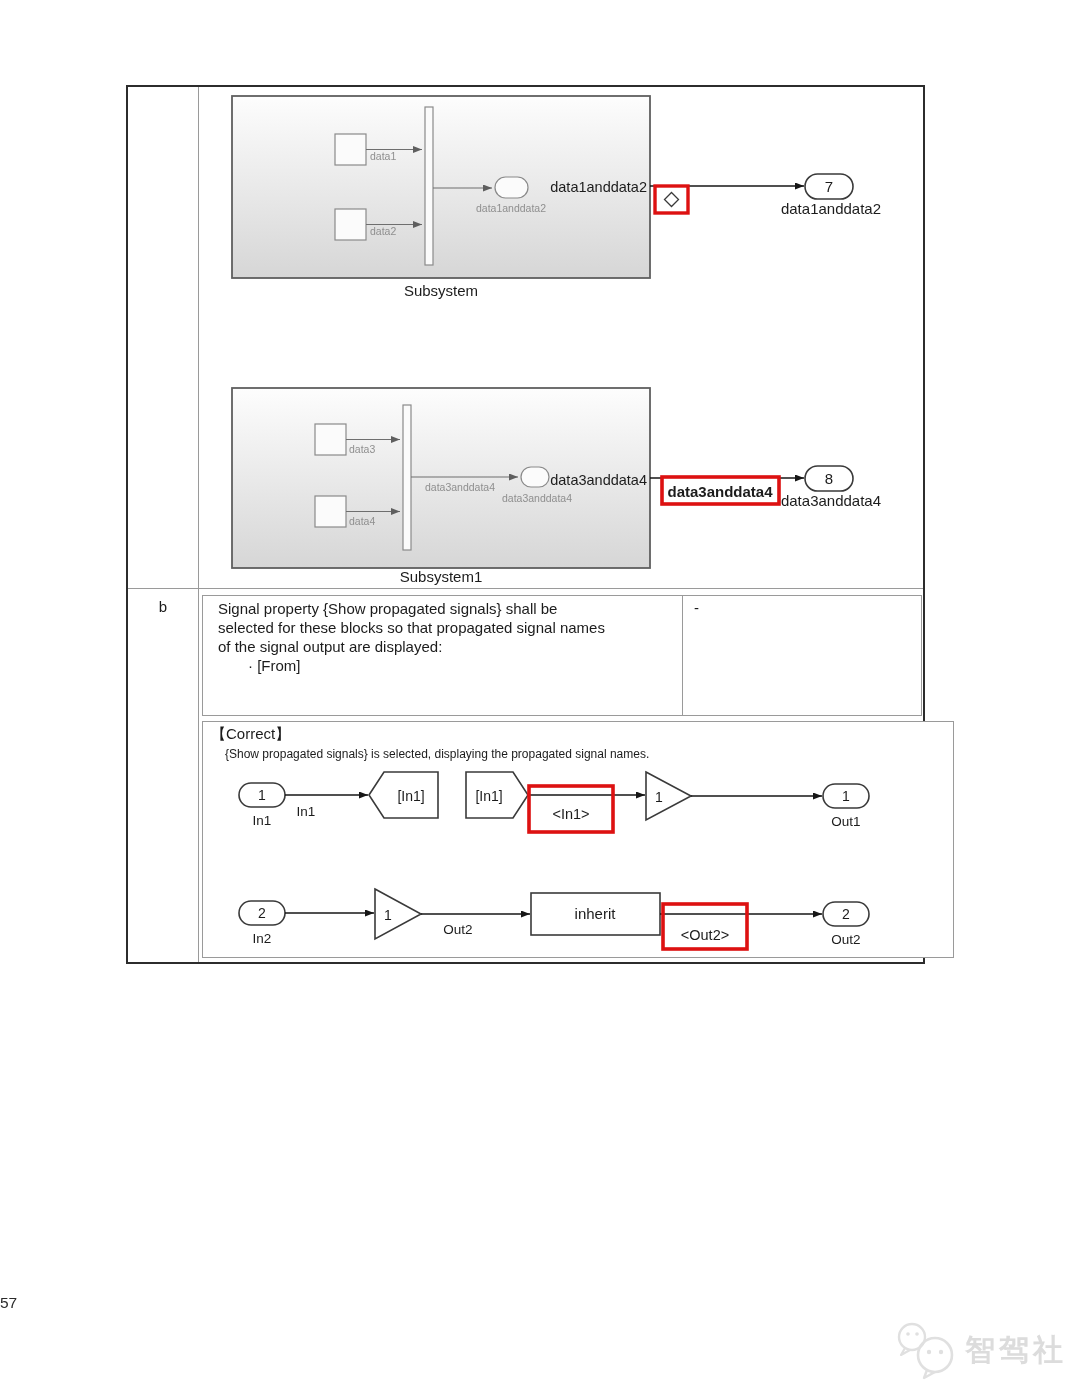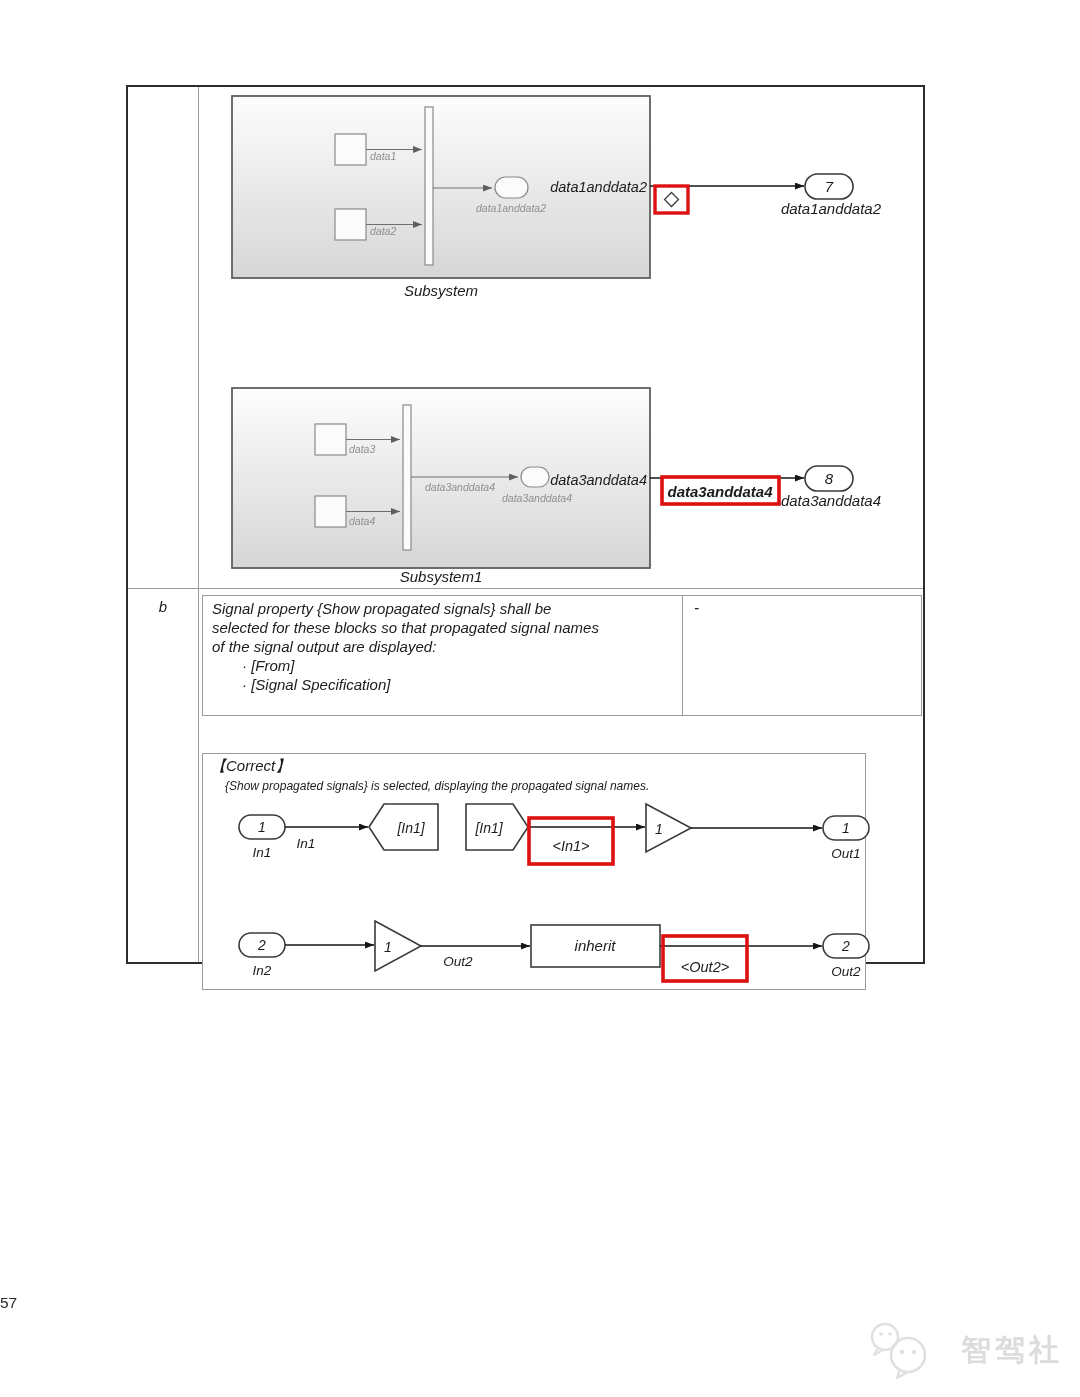--- a/index.html
+++ b/index.html
@@ -4,36 +4,36 @@
 <style>
   html,body{margin:0;padding:0;}
   body{
     width:1080px;height:1397px;position:relative;background:#ffffff;
     font-family:"Liberation Sans","DejaVu Sans",sans-serif;color:#1c1c1c;
     overflow:hidden;
   }
   .abs{position:absolute;}
   .table{
     left:126px;top:85px;width:795px;height:875px;
-    border:2px solid #2c2c2c;background:#fff;font-style:italic;
+    border:2px solid #2c2c2c;background:#fff;
   }
   .col-divider{left:70px;top:0;height:100%;width:0;border-left:1px solid #9a9a9a;}
   .row-divider{left:0;top:501px;width:100%;height:0;border-top:1px solid #9a9a9a;}
   .caption{font-size:15.2px;line-height:19.5px;color:#1e1e1e;}
   .cell{border:1px solid #9a9a9a;background:#fff;box-sizing:border-box;}
-  .desc-cell{left:74px;top:508px;width:549px;height:121px;padding:3px 9px;font-size:15px;line-height:19px;}
+  .desc-cell{left:74px;top:508px;width:549px;height:121px;padding:3px 15px;font-size:15px;line-height:19px;}
   .desc-cell p{margin:0;width:392px;}
   .bullet{margin-left:30px;}
   .dash-cell{left:554px;top:508px;width:240px;height:121px;padding:3px 11px;font-size:15px;}
-  .correct-cell{left:74px;top:666px;width:664px;height:237px;}
+  .correct-cell{left:74px;top:634px;width:752px;height:237px;}
   .b-label{left:0;top:511px;width:70px;text-align:center;font-size:15px;}
   .correct-heading{left:8px;top:3px;font-size:15px;}
   .correct-caption{left:22px;top:25px;font-size:12px;}
   .page-number{top:1294px;left:0;width:100%;text-align:left;font-size:15.5px;color:#2a2a2a;}
-  .watermark{left:864px;top:1318px;display:flex;align-items:center;gap:23px;}
+  .watermark{left:891px;top:1318px;display:flex;align-items:center;gap:0;}
   .watermark-text{font-size:30px;font-weight:700;color:#dcdcdc;letter-spacing:4px;white-space:nowrap;}
   svg text{font-family:"Liberation Sans","DejaVu Sans",sans-serif;fill:#1c1c1c;}
   .t15{font-size:15px;}
   .t145{font-size:14.5px;}
   .t14{font-size:14px;}
   .t135{font-size:13.5px;}
   .t105{font-size:10.5px;fill:#8f8f8f;}
   .bold{font-weight:700;}
   .blk{fill:#ffffff;stroke:#3a3a3a;stroke-width:1.6;}
   .inner{fill:#fbfbfb;stroke:#8a8a8a;stroke-width:1.2;}
@@ -115,21 +115,20 @@
     <text x="627" y="100" text-anchor="middle" class="t15">8</text>
     <text x="629" y="122" text-anchor="middle" class="t15">data3anddata4</text>
     <text x="239" y="198" text-anchor="middle" class="t15">Subsystem1</text>
   </svg>
 
   <div class="abs b-label">b</div>
 
   <div class="abs cell desc-cell">
     <p>Signal property {Show propagated signals} shall be selected for these blocks so that propagated signal names of the signal output are displayed:</p>
     <div class="bullet">· [From]</div>
-    <div class="bullet">· [Signal Specification]</div>
   </div>
 
   <div class="abs cell dash-cell">
     <span>-</span>
   </div>
 
   <div class="abs cell correct-cell">
     <div class="abs correct-heading">【Correct】</div>
     <div class="abs correct-caption">{Show propagated signals} is selected, displaying the propagated signal names.</div>
 

